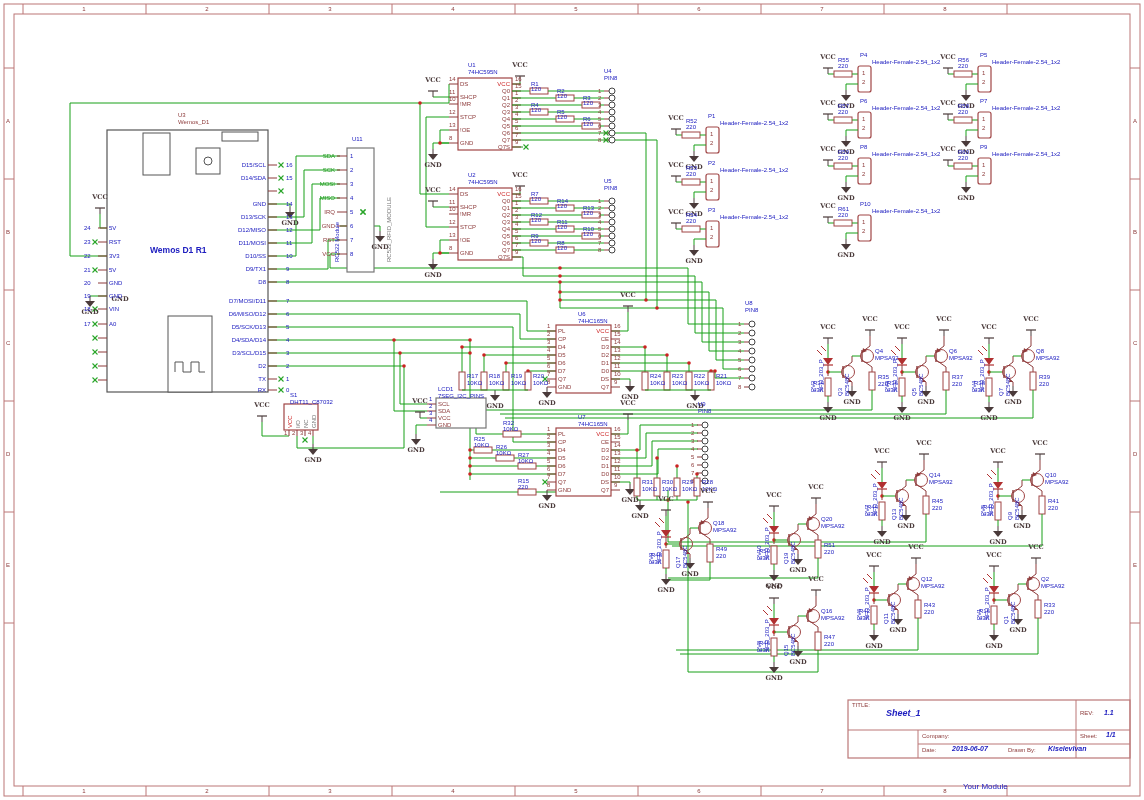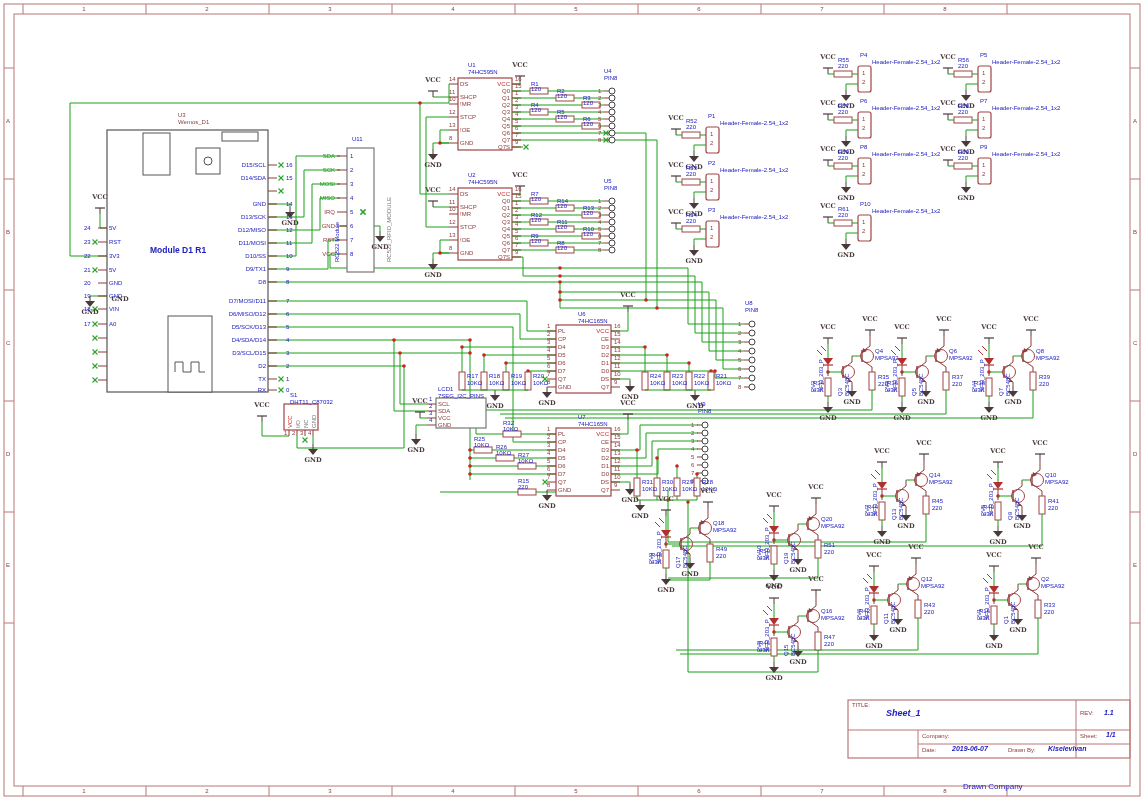--- a/index.html
+++ b/index.html
@@ -996,21 +996,21 @@
       <span class="lbl pw ca" style="left: 547px; top: 503px;">GND</span>
       <span class="lbl pw ca" style="left: 495px; top: 403px;">GND</span>
       <span class="lbl pw ca" style="left: 695px; top: 403px;">GND</span>
       <span class="lbl pw ca" style="left: 640px; top: 513px;">GND</span>
       <span class="lbl pw ca" style="left: 630px; top: 394px;">GND</span>
       <span class="lbl pw ca" style="left: 630px; top: 497px;">GND</span>
       <span class="lbl pw ca" style="left: 416px; top: 447px;">GND</span>
       <span class="lbl pw ca" style="left: 313px; top: 457px;">GND</span>
       <span class="lbl dr" style="left: 178px; top: 112px;">U3</span>
       <span class="lbl dr" style="left: 178px; top: 119px;">Wemos_D1</span>
-      <span class="lbl big" style="left: 150px; top: 246px;">Module D1 R1</span>
+      <span class="lbl big" style="left: 150px; top: 246px;">Wemos D1 R1</span>
       <span class="lbl " style="left: 84px; top: 225px;">24</span>
       <span class="lbl " style="left: 109px; top: 225px;">5V</span>
       <span class="lbl " style="left: 84px; top: 239px;">23</span>
       <span class="lbl " style="left: 109px; top: 239px;">RST</span>
       <span class="lbl " style="left: 84px; top: 253px;">22</span>
       <span class="lbl " style="left: 109px; top: 253px;">3V3</span>
       <span class="lbl " style="left: 84px; top: 267px;">21</span>
       <span class="lbl " style="left: 109px; top: 267px;">5V</span>
       <span class="lbl " style="left: 84px; top: 280px;">20</span>
       <span class="lbl " style="left: 109px; top: 280px;">GND</span>
@@ -1559,14 +1559,14 @@
     <span class="lbl tb" style="left:1080px;top:710px">REV:</span>
     <span class="lbl tbv" style="left:1104px;top:709px">1.1</span>
     <span class="lbl tb" style="left:922px;top:733px">Company:</span>
     <span class="lbl tb" style="left:1080px;top:733px">Sheet:</span>
     <span class="lbl tbv" style="left:1106px;top:731px">1/1</span>
     <span class="lbl tb" style="left:922px;top:747px">Date:</span>
     <span class="lbl tbv" style="left:952px;top:745px">2019-06-07</span>
     <span class="lbl tb" style="left:1008px;top:747px">Drawn By:</span>
     <span class="lbl tbv" style="left:1048px;top:745px">KiselevIvan</span>
   </div>
-  <span class="lbl" style="left:963px;top:783px;font-size:8px">Drawn Company</span>
+  <span class="lbl" style="left:963px;top:783px;font-size:8px">Your Module</span>
 </div>
 
 </body></html>

